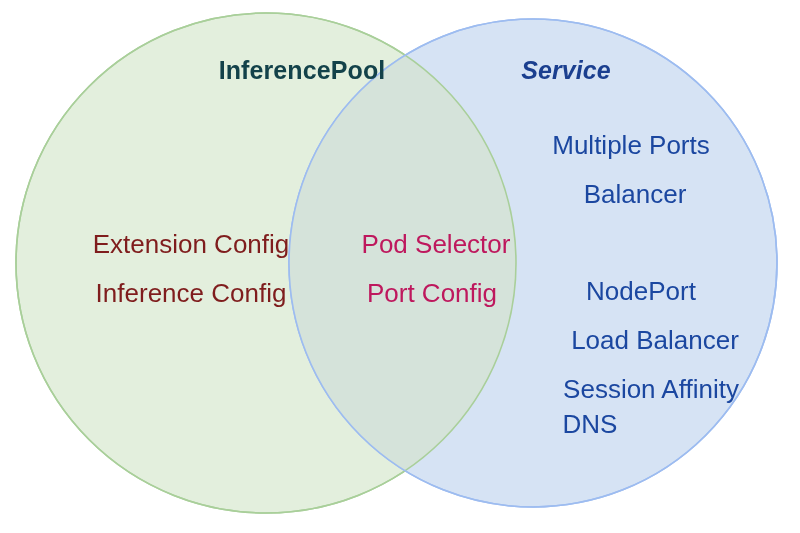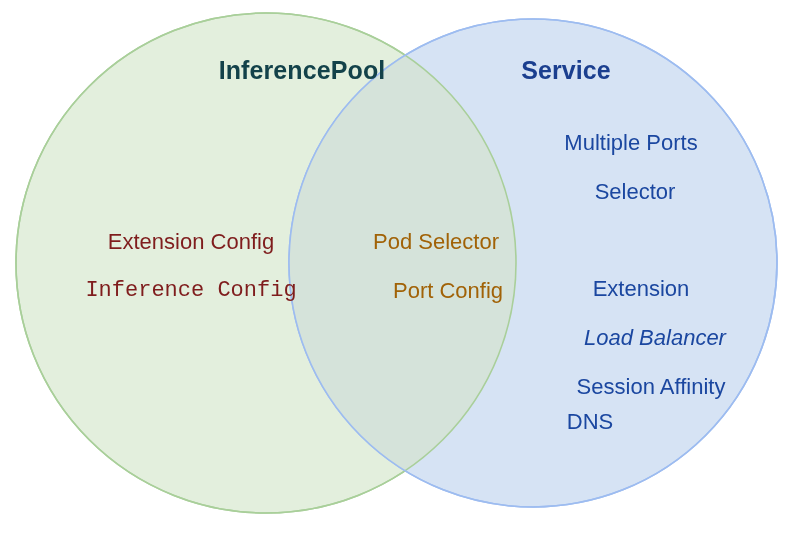--- a/index.html
+++ b/index.html
@@ -49,34 +49,35 @@
   }
   .title-left {
     left: 266px;
     top: 56px;
     color: #13424a;
   }
   .title-right {
     left: 530px;
     top: 56px;
     color: #1b3f8f;
+    font-style: italic;
   }
   .venn-item {
     position: absolute;
-    font-size: 22px;
+    font-size: 26px;
     font-weight: normal;
     white-space: nowrap;
     transform: translateX(-50%);
     line-height: 1.1;
   }
   .item-left {
     color: #7f1d1d;
   }
   .item-center {
-    color: #a16207;
+    color: #be185d;
   }
   .item-right {
     color: #1b47a0;
   }
 </style>
 </head>
 <body>
 
 <div id="venn-stage">
 
@@ -100,26 +101,26 @@
     <circle cx="533" cy="263" r="244" fill="none" stroke="#9dbcf0" stroke-width="1.6"></circle>
   </svg>
 
   <div class="text-layer">
 
     <div class="venn-title title-left">InferencePool</div>
 
     <div class="venn-title title-right">Service</div>
 
     <div class="venn-item item-left" style="left:155px; top:230px;">Extension Config</div>
-    <div class="venn-item item-left" style="left:155px; top:279px;font-family:Liberation Mono, monospace;">Inference Config</div>
+    <div class="venn-item item-left" style="left:155px; top:279px;">Inference Config</div>
 
     <div class="venn-item item-center" style="left:400px; top:230px;">Pod Selector</div>
-    <div class="venn-item item-center" style="left:412px; top:279px;">Port Config</div>
+    <div class="venn-item item-center" style="left:396px; top:279px;">Port Config</div>
 
     <div class="venn-item item-right" style="left:595px; top:131px;">Multiple Ports</div>
-    <div class="venn-item item-right" style="left:599px; top:180px;">Selector</div>
-    <div class="venn-item item-right" style="left:605px; top:277px;">Extension</div>
-    <div class="venn-item item-right" style="left:619px; top:326px;font-style:italic;">Load Balancer</div>
+    <div class="venn-item item-right" style="left:599px; top:180px;">Balancer</div>
+    <div class="venn-item item-right" style="left:605px; top:277px;">NodePort</div>
+    <div class="venn-item item-right" style="left:619px; top:326px;">Load Balancer</div>
     <div class="venn-item item-right" style="left:615px; top:375px;">Session Affinity</div>
     <div class="venn-item item-right" style="left:554px; top:410px;">DNS</div>
 
   </div>
 </div>
 
 </body></html>

